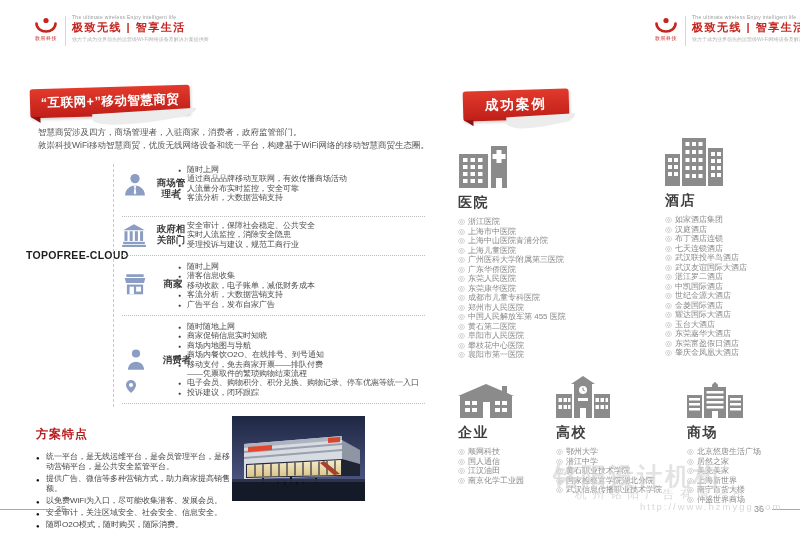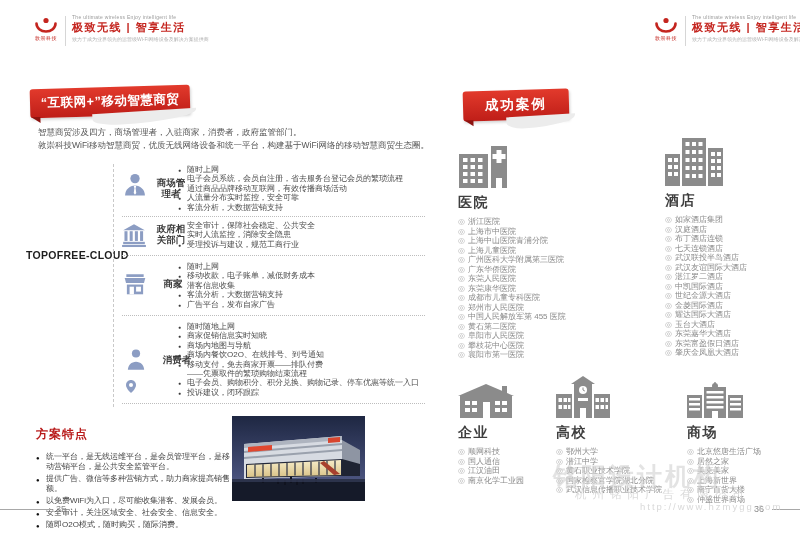--- a/index.html
+++ b/index.html
@@ -111,21 +111,20 @@
         <circle cx="12" cy="6.5" r="4"></circle>
         <path d="M3.5 21c0-4.7 3.8-8.5 8.5-8.5s8.5 3.8 8.5 8.5z"></path>
       </g>
       <path fill="#fff" d="M10.9 12.6h2.2l-.6 2.1.6 4.2-1.1 1.4-1.1-1.4.6-4.2z"></path>
     </svg>
     <div class="role-label" style="left:38px;top:12px;">商场管
 理者</div>
     <ul class="role-points">
 
     <li>随时上网</li>
-        <li>电子会员系统，会员自注册，省去服务台登记会员的繁琐流程</li>
         <li>通过商品品牌移动互联网，有效传播商场活动</li>
         <li>人流量分布实时监控，安全可靠</li>
         <li>客流分析，大数据营销支持</li>
       </ul>
   </div>
   <div class="dotsep" style="top:216px;"></div>
 
   <div class="role-row" style="top:221px;">
     <svg class="role-icon" style="left:4px;top:1px;" width="30" height="26" viewBox="0 0 24 24">
       <g fill="#8c9dc3">
@@ -156,22 +155,22 @@
         <path d="M2.5 6.5h19l-1.2 4.5H3.7z"></path>
         <rect x="4.5" y="12.5" width="15" height="9"></rect>
       </g>
       <rect fill="#fff" x="7" y="14.5" width="4" height="7"></rect>
       <rect fill="#fff" x="13" y="14.5" width="4.5" height="4.5"></rect>
     </svg>
     <div class="role-label" style="left:40px;top:16px;">商家</div>
     <ul class="role-points">
 
     <li>随时上网</li>
+        <li>潜客信息收集</li>
         <li>移动收款，电子账单，减低财务成本</li>
-        <li>潜客信息收集</li>
         <li>客流分析，大数据营销支持</li>
         <li>广告平台，发布自家广告</li>
       </ul>
   </div>
   <div class="dotsep" style="top:315px;"></div>
 
   <div class="role-row" style="top:322px;">
     <svg class="role-icon" style="left:8px;top:24px;" width="26" height="28" viewBox="0 0 24 24">
       <g fill="#8c9dc3">
         <circle cx="12" cy="6" r="3.8"></circle>

